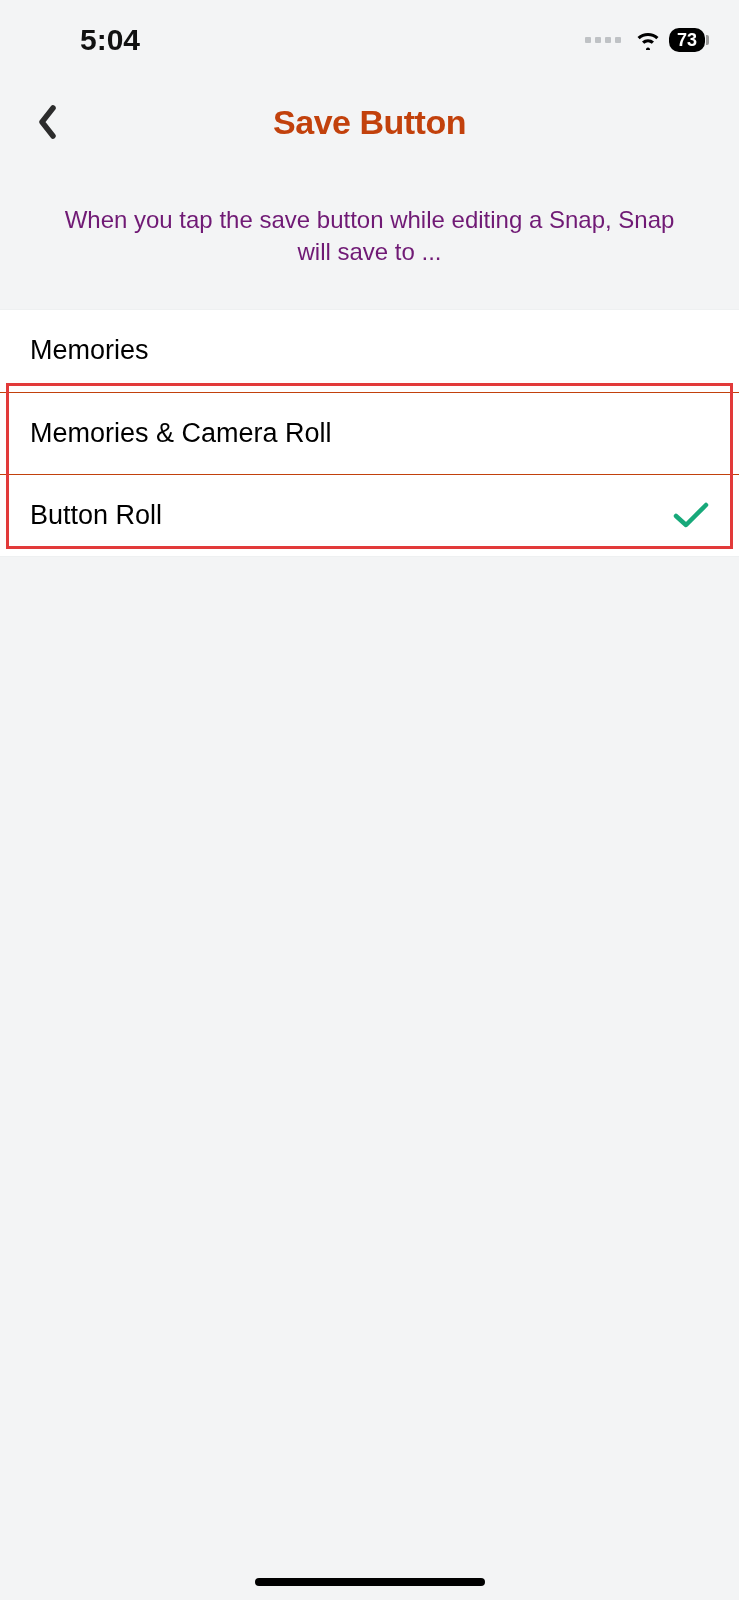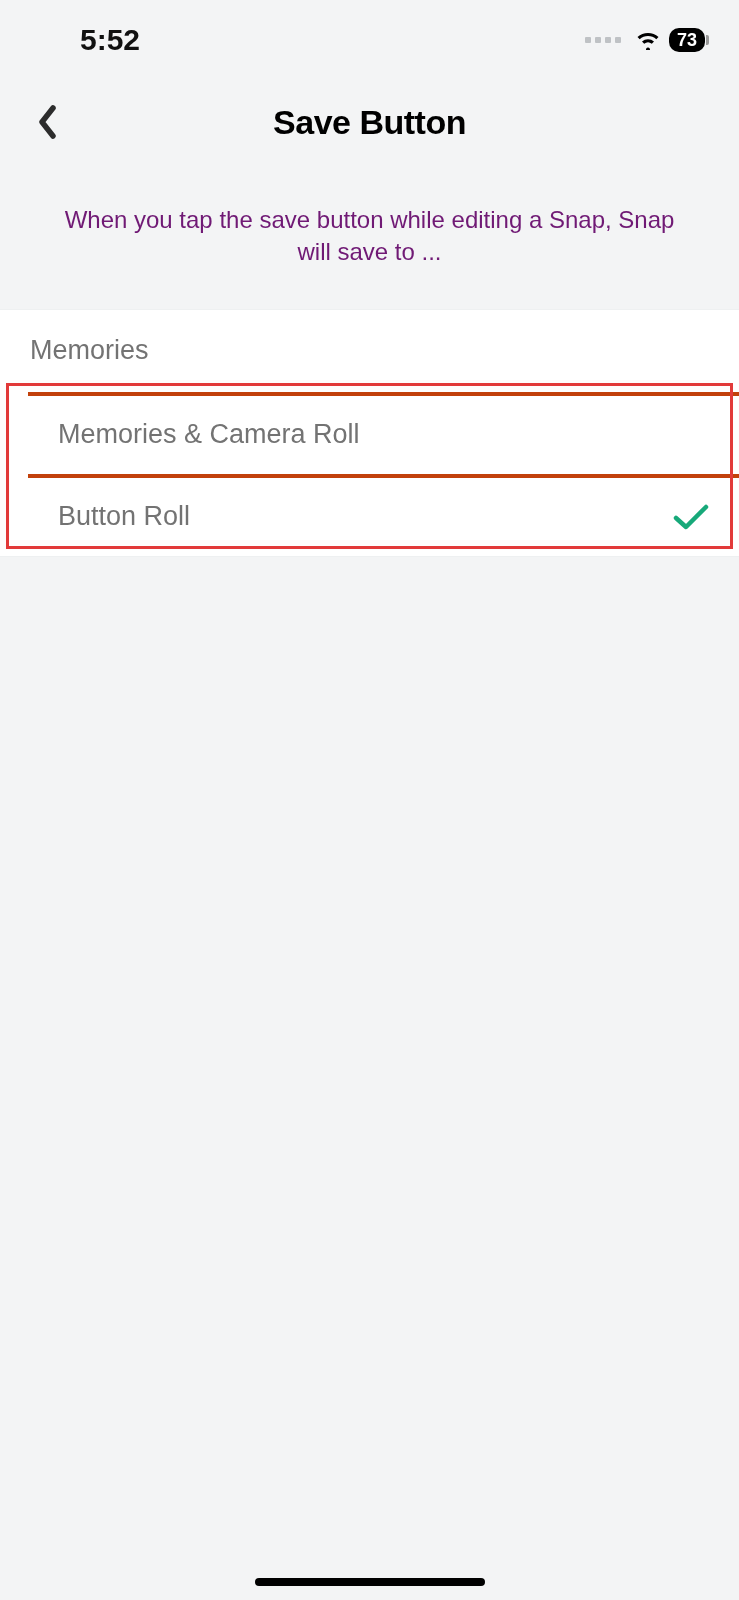--- a/index.html
+++ b/index.html
@@ -84,21 +84,21 @@
       width: 40px;
       height: 40px;
       display: flex;
       align-items: center;
       justify-content: center;
       cursor: pointer;
     }
     .page-title {
       font-size: 34px;
       font-weight: 800;
-      color: #000000;
+      color: #c2410c;
       letter-spacing: -0.5px;
     }
     .description {
       text-align: center;
       color: #701a75;
       font-size: 24px;
       font-weight: 500;
       padding: 32px 50px 40px;
       line-height: 1.35;
     }
@@ -107,26 +107,25 @@
       border-top: 1px solid #eef0f1;
       border-bottom: 1px solid #eef0f1;
     }
     .option-row {
       display: flex;
       align-items: center;
       justify-content: space-between;
       height: 82px;
       padding: 0 30px;
       font-size: 27px;
-      color: #737373;
+      color: #000000;
       cursor: pointer;
     }
     .option-row + .option-row {
-      border-top: 4px solid #c2410c;
-      margin-left: 28px;
+      border-top: 1px solid #c2410c;
     }
     .check-icon {
       width: 36px;
       height: 28px;
     }
     .highlight-box {
       position: absolute;
       left: 6px;
       top: 383px;
       width: 727px;
@@ -142,21 +141,21 @@
       width: 230px;
       height: 8px;
       background: #000;
       border-radius: 6px;
     }
   </style>
 </head>
 <body>
 
 <div class="status-bar">
-  <div class="status-time">5:52</div>
+  <div class="status-time">5:04</div>
   <div class="status-right">
     <div class="status-dots">
       <div class="status-dot"></div>
       <div class="status-dot"></div>
       <div class="status-dot"></div>
       <div class="status-dot"></div>
     </div>
     <svg class="wifi-icon" viewBox="0 0 26 20">
       <path d="M13 17.5 a2 2 0 1 0 0.001 0 Z M7 11.5 a9 9 0 0 1 12 0 l-2.2 2.3 a5.8 5.8 0 0 0 -7.6 0 Z M2.5 7 a15.5 15.5 0 0 1 21 0 l-2.2 2.3 a12.3 12.3 0 0 0 -16.6 0 Z" fill="#000"></path>
     </svg>

